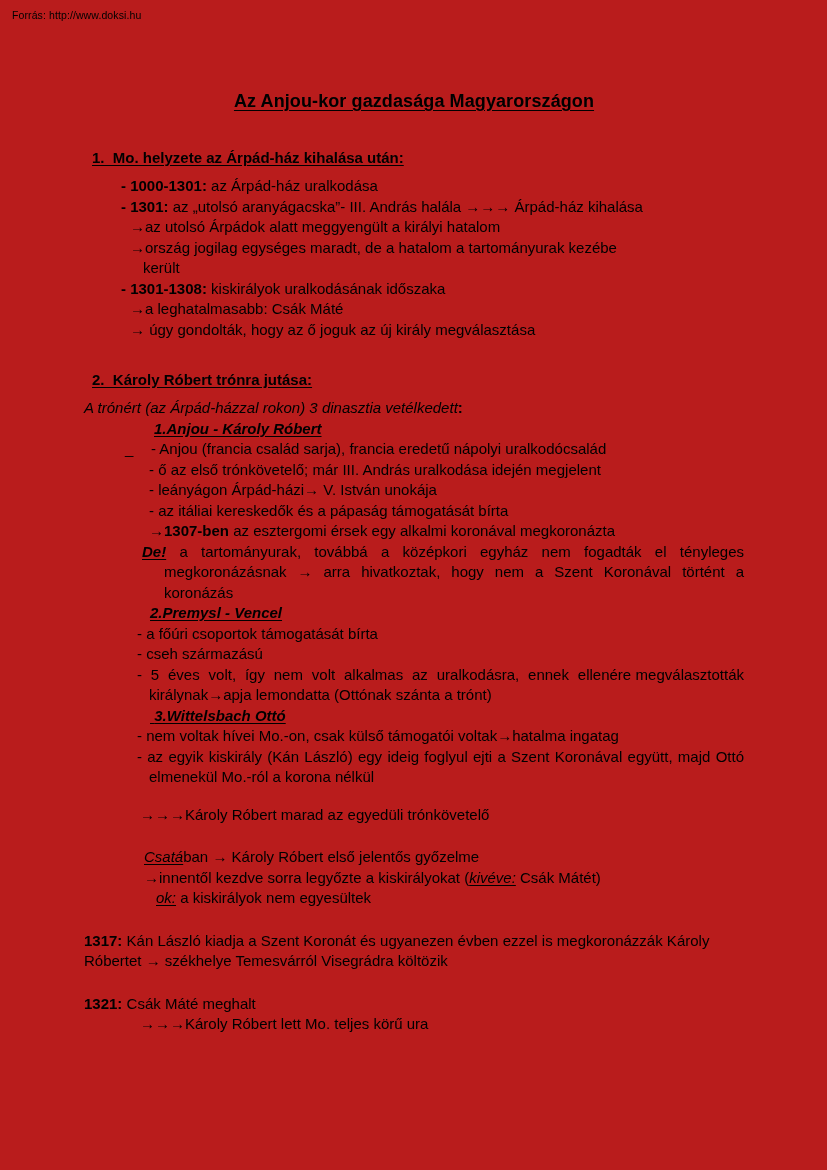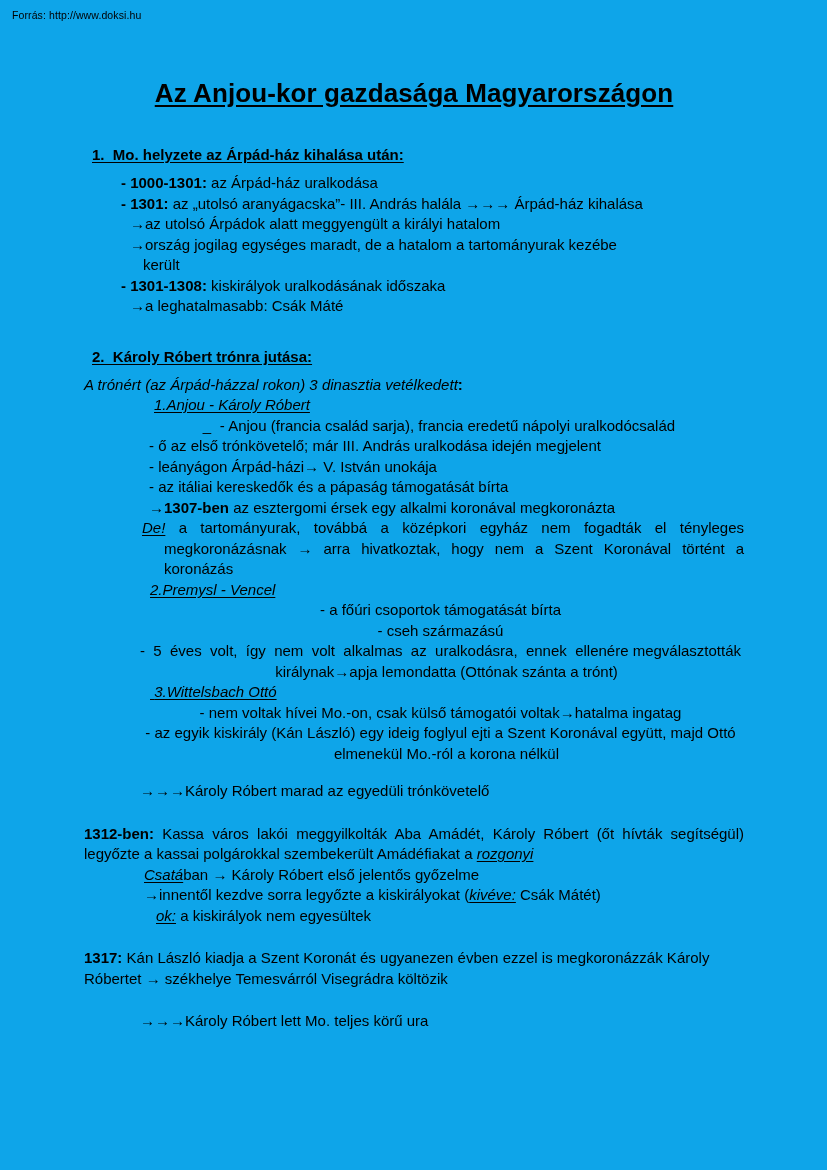--- a/index.html
+++ b/index.html
@@ -15,21 +15,21 @@
     font-family: "Liberation Sans", sans-serif;
     color: #000000;
     overflow: hidden;
   }
 
   .page {
     position: absolute;
     left: 0; top: 0;
     width: 827px;
     height: 1170px;
-    background: #0ea5e9;
+    background: #b91c1c;
   }
 
   
   .source-line {
     position: absolute;
     left: 12px;
     top: 9px;
     font-size: 10.5px;
     line-height: 12px;
     letter-spacing: 0.1px;
@@ -38,26 +38,26 @@
 
   
   .content {
     position: absolute;
     left: 84px;
     top: 78px;
     width: 660px;
   }
 
   .doc-title {
-    font-size: 26px;
+    font-size: 18px;
     font-weight: bold;
     text-align: center;
     text-decoration: underline;
     text-underline-offset: 3px;
-    margin: 0 0 28px 0;
+    margin: 13px 0 28px 0;
     letter-spacing: 0.1px;
   }
 
   .sec-head {
     font-size: 15px;
     font-weight: bold;
     text-decoration: underline;
     text-underline-offset: 2px;
     margin: 8px;
     line-height: 20px;
@@ -73,28 +73,28 @@
     white-space: pre-wrap;
   }
 
   .just {
     text-align: justify;
     text-justify: inter-word;
   }
 
   .b { font-weight: bold; }
   .i { font-style: italic; }
-  .biu { font-weight: normal; font-style: italic; text-decoration: underline; text-underline-offset: 2px; margin-top: 24px; }
+  .biu { font-weight: bold; font-style: italic; text-decoration: underline; text-underline-offset: 2px; margin-top: 24px; }
   .iu { font-style: italic; text-decoration: underline; text-underline-offset: 2px; }
 
   
   .ind-dash   { padding-left: 49px; text-indent: -12px; }
   .ind-arrow  { padding-left: 59px; text-indent: -13px; }
   .ind-cont   { padding-left: 59px; }
-  .ind-sub    { padding-left: 65px; text-indent: -12px; text-align: center; }
+  .ind-sub    { padding-left: 65px; text-indent: -12px; }
   .ind-subc   { padding-left: 65px; }
   .ind-de     { padding-left: 80px; text-indent: -22px; }
   .ind-head2  { padding-left: 70px; }
   .ind-head3  { padding-left: 66px; }
   .ind-arrow3 { padding-left: 56px; text-indent: 0; }
   .ind-para   { padding-left: 0px; }
   .ind-csata  { padding-left: 60px; }
   .ind-ok     { padding-left: 72px; }
   .underscore-mark { display: inline-block; width: 14px; }
   .gap-md { height: 17px; }
@@ -119,20 +119,21 @@
       <div class="line ind-dash"><span class="b">- 1301:</span><span> az „utolsó aranyágacska”- III. András halála →→→ Árpád-ház kihalása</span></div>
 
       <div class="line ind-arrow">→az utolsó Árpádok alatt meggyengült a királyi hatalom</div>
 
       <div class="line ind-arrow">→ország jogilag egységes maradt, de a hatalom a tartományurak kezébe</div>
       <div class="line ind-cont">került</div>
 
       <div class="line ind-dash"><span class="b">- 1301-1308:</span><span> kiskirályok uralkodásának időszaka</span></div>
 
       <div class="line ind-arrow">→a leghatalmasabb: Csák Máté</div>
+      <div class="line ind-arrow">→ úgy gondolták, hogy az ő joguk az új király megválasztása</div>
     </div>
 
     <div class="gap-lg"></div>
 
     <div class="block">
       <div class="line"><span class="sec-head">2.  Károly Róbert trónra jutása:</span></div>
 
       <div class="line"><span class="i">A trónért (az Árpád-házzal rokon) 3 dinasztia vetélkedett</span><span class="b">:</span></div>
 
       <div class="line ind-head2"><span class="biu">1.Anjou - Károly Róbert</span></div>
@@ -159,35 +160,35 @@
       <div class="line just ind-sub">- az egyik kiskirály (Kán László) egy ideig foglyul ejti a Szent Koronával együtt, majd Ottó elmenekül Mo.-ról a korona nélkül</div>
 
       <div class="gap-md"></div>
 
       <div class="line ind-arrow3">→→→Károly Róbert marad az egyedüli trónkövetelő</div>
     </div>
 
     <div class="gap-lg"></div>
 
     <div class="block">
-      <div class="line just ind-para"><span class="b">1312-ben:</span><span> Kassa város lakói meggyilkolták Aba Amádét, Károly Róbert (őt hívták segítségül) legyőzte a kassai polgárokkal szembekerült Amádéfiakat a </span><span class="iu">rozgonyi</span></div>
 
       <div class="line ind-csata"><span class="iu">Csatá</span><span>ban → Károly Róbert első jelentős győzelme</span></div>
 
       <div class="line ind-csata"><span>→innentől kezdve sorra legyőzte a kiskirályokat (</span><span class="iu">kivéve:</span><span> Csák Mátét)</span></div>
 
       <div class="line ind-ok"><span class="iu">ok:</span><span> a kiskirályok nem egyesültek</span></div>
     </div>
 
     <div class="gap-lg"></div>
 
     <div class="block">
       <div class="line ind-para"><span class="b">1317:</span><span> Kán László kiadja a Szent Koronát és ugyanezen évben ezzel is megkoronázzák Károly Róbertet → székhelye Temesvárról Visegrádra költözik</span></div>
     </div>
 
     <div class="gap-lg"></div>
 
     <div class="block">
+      <div class="line ind-para"><span class="b">1321:</span><span> Csák Máté meghalt</span></div>
       <div class="line ind-arrow3">→→→Károly Róbert lett Mo. teljes körű ura</div>
     </div>
 
   </div>
 </div>
 
 </body></html>

